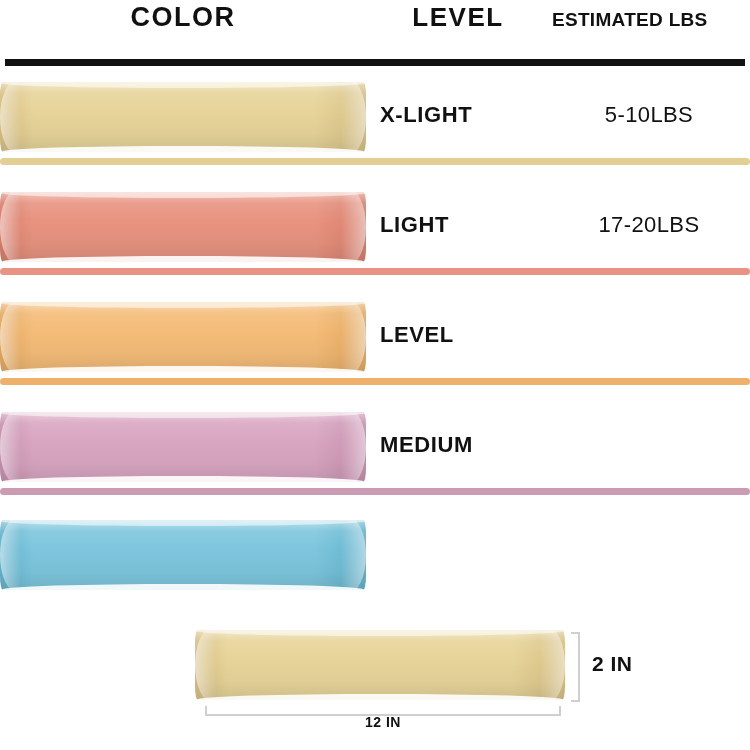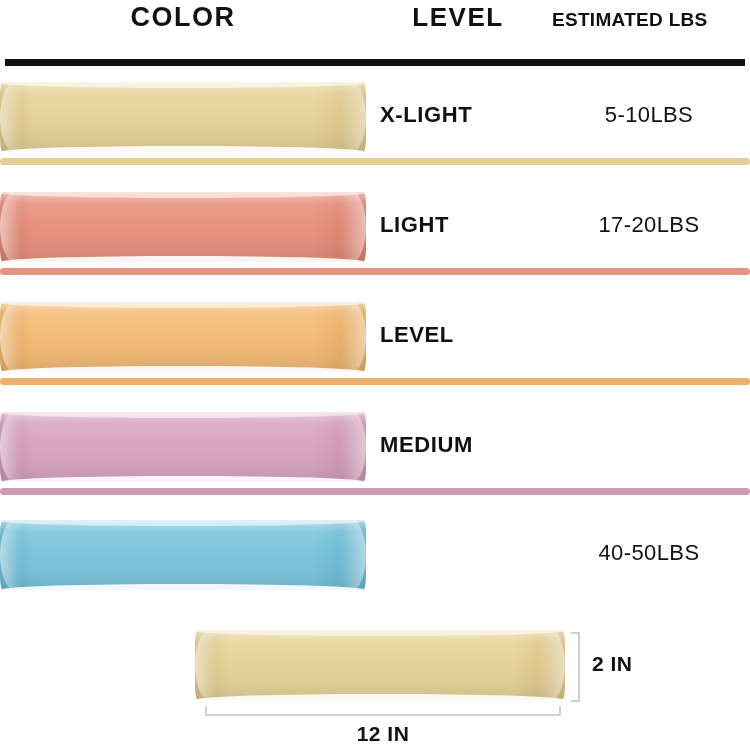--- a/index.html
+++ b/index.html
@@ -209,23 +209,23 @@
     top: 40px;
     font-size: 21px;
     font-weight: bold;
     letter-spacing: 0.5px;
     white-space: nowrap;
   }
   .dim-label-h {
     position: absolute;
     left: 205px;
     width: 356px;
-    top: 110px;
+    top: 102px;
     text-align: center;
-    font-size: 21px;
+    font-size: 14px;
     font-weight: bold;
     letter-spacing: 0.5px;
     white-space: nowrap;
   }
 </style>
 </head>
 <body>
 
 <div id="page">
 
@@ -298,21 +298,20 @@
         <div class="band">
           <div class="band-body">
             <div class="band-fill" style="background: linear-gradient(to right, rgb(99, 179, 205) 0%, rgb(125, 198, 221) 9%, rgb(125, 198, 221) 86%, rgb(99, 179, 205) 100%);"></div>
             <div class="band-sheen"></div>
             <div class="band-curl-l"></div>
             <div class="band-curl-r"></div>
           </div>
           <div class="band-top-edge"></div>
           <div class="band-bot-edge"></div>
         </div>
-        <div class="lbs">40-50LBS</div>
       </div>
     </div>
 
   <div class="dim-wrap">
     <div class="dim-band">
       <div class="band-body">
         <div class="band-fill" id="dim-fill" style="background: linear-gradient(to right, rgb(214, 191, 130) 0%, rgb(231, 212, 154) 9%, rgb(231, 212, 154) 86%, rgb(214, 191, 130) 100%);"></div>
         <div class="band-sheen"></div>
         <div class="band-curl-l"></div>
         <div class="band-curl-r"></div>

